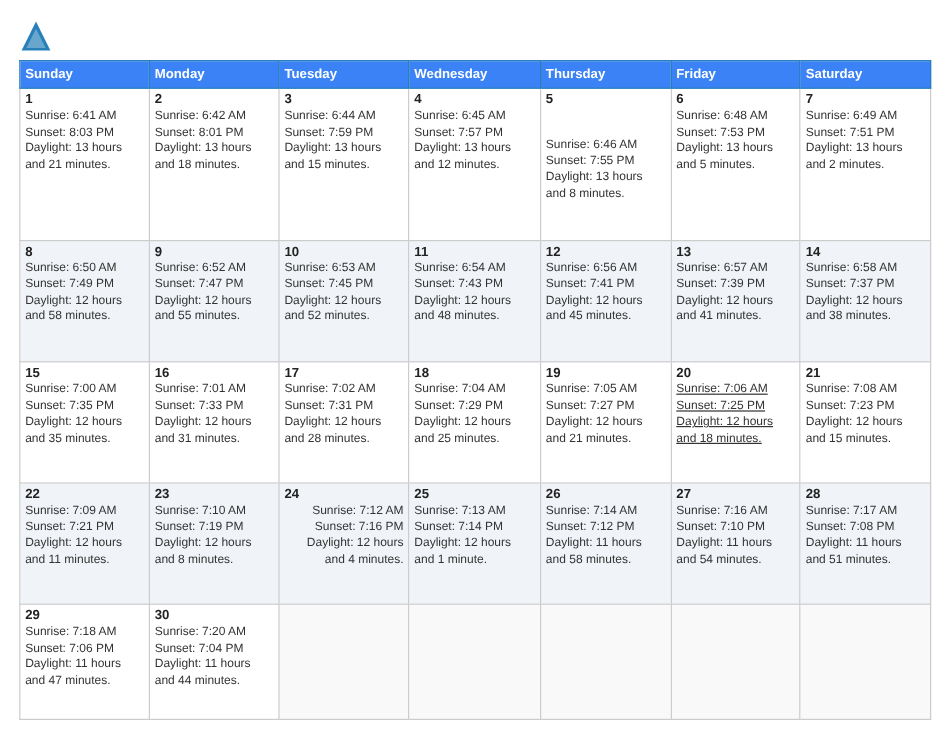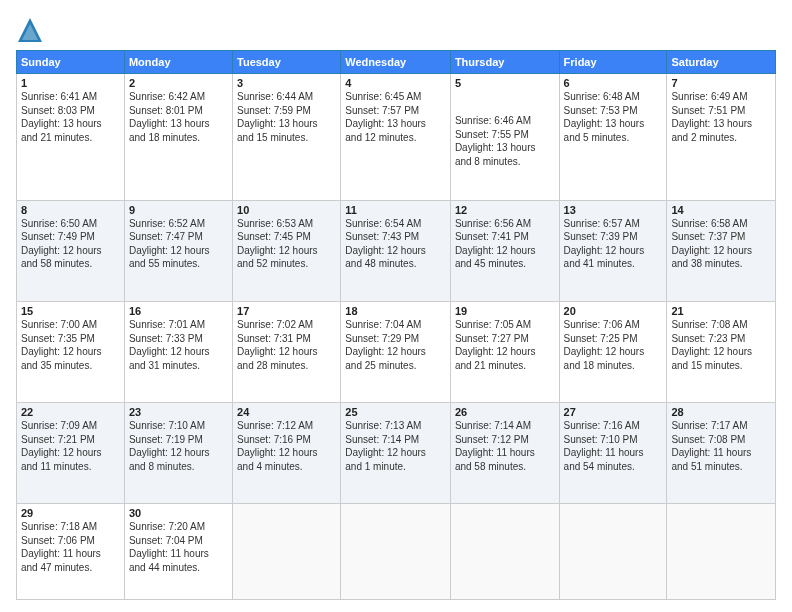--- a/index.html
+++ b/index.html
@@ -274,21 +274,21 @@
           </td>
           <td>
             <span class="day-num">19</span>
             <div class="day-info" style="white-space: pre-line;">Sunrise: 7:05 AM
 Sunset: 7:27 PM
 Daylight: 12 hours
 and 21 minutes.</div>
           </td>
           <td>
             <span class="day-num">20</span>
-            <div class="day-info" style="white-space: pre-line;">Sunrise: 7:06 AM
+            <div class="day-info" style="white-space: pre-line; text-decoration: underline;">Sunrise: 7:06 AM
 Sunset: 7:25 PM
 Daylight: 12 hours
 and 18 minutes.</div>
           </td>
           <td>
             <span class="day-num">21</span>
             <div class="day-info" style="white-space: pre-line;">Sunrise: 7:08 AM
 Sunset: 7:23 PM
 Daylight: 12 hours
 and 15 minutes.</div>
@@ -304,21 +304,21 @@
           </td>
           <td>
             <span class="day-num">23</span>
             <div class="day-info" style="white-space: pre-line;">Sunrise: 7:10 AM
 Sunset: 7:19 PM
 Daylight: 12 hours
 and 8 minutes.</div>
           </td>
           <td>
             <span class="day-num">24</span>
-            <div class="day-info" style="white-space: pre-line;">Sunrise: 7:12 AM
+            <div class="day-info" style="white-space: pre-line; text-align: right;">Sunrise: 7:12 AM
 Sunset: 7:16 PM
 Daylight: 12 hours
 and 4 minutes.</div>
           </td>
           <td>
             <span class="day-num">25</span>
             <div class="day-info" style="white-space: pre-line;">Sunrise: 7:13 AM
 Sunset: 7:14 PM
 Daylight: 12 hours
 and 1 minute.</div>

